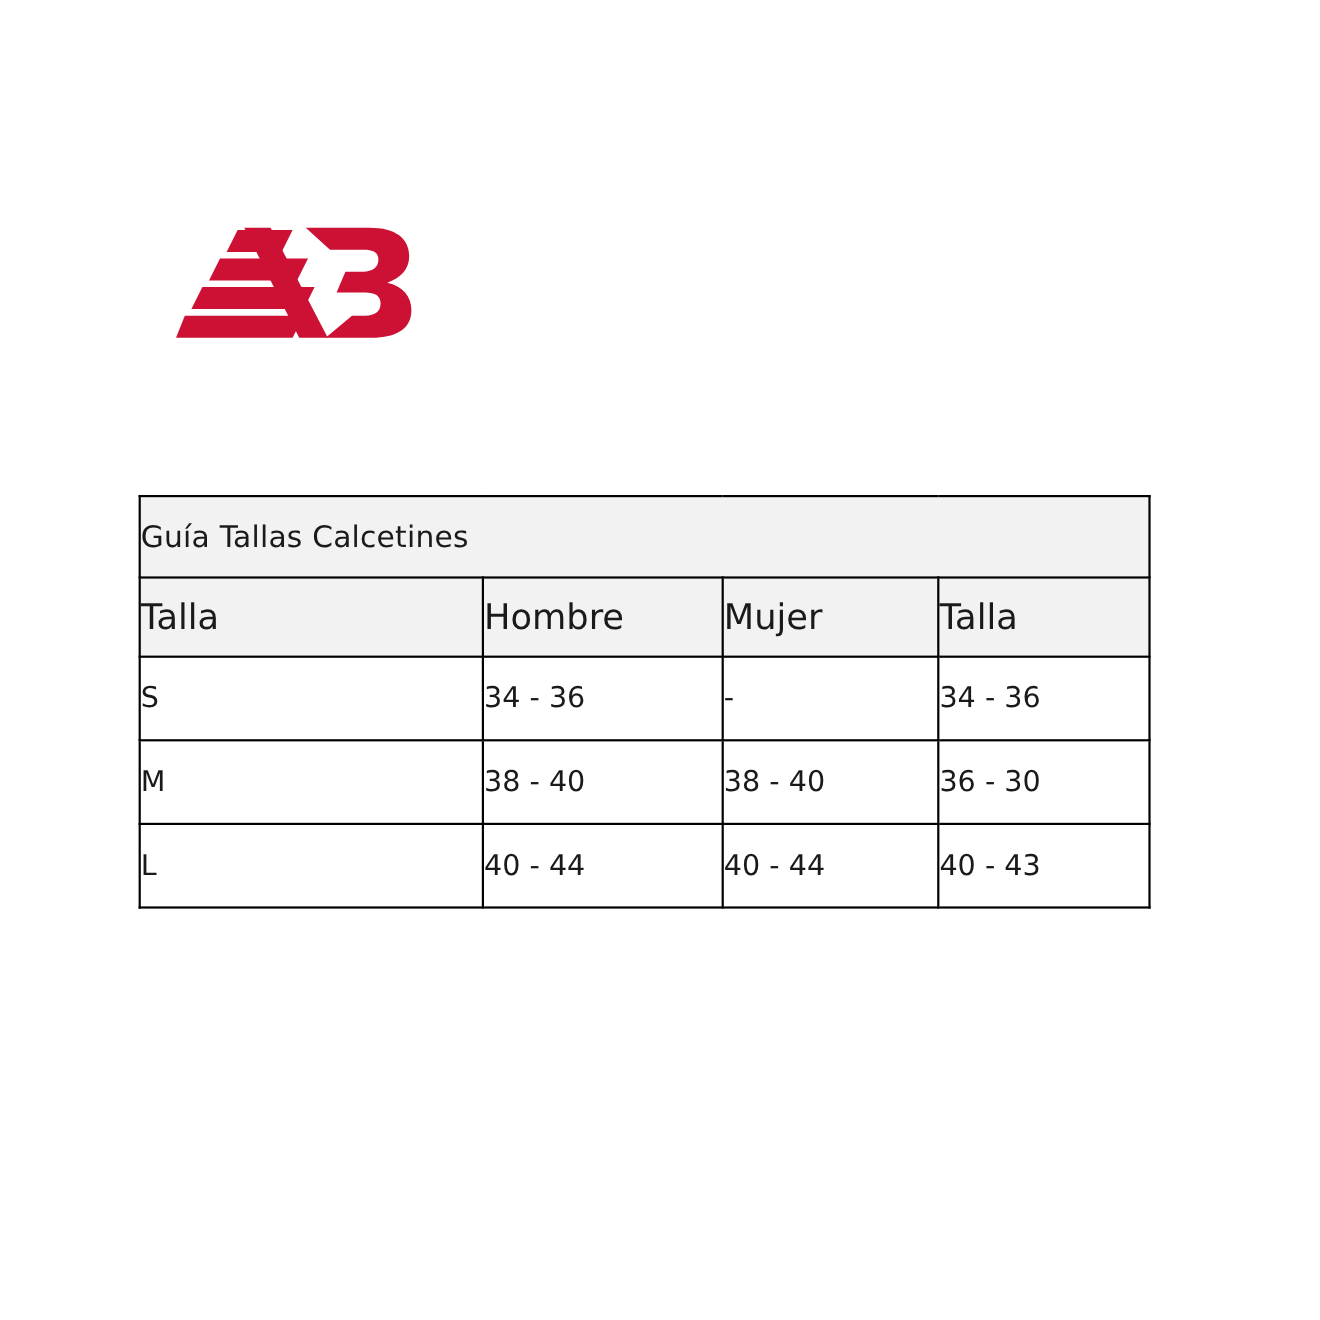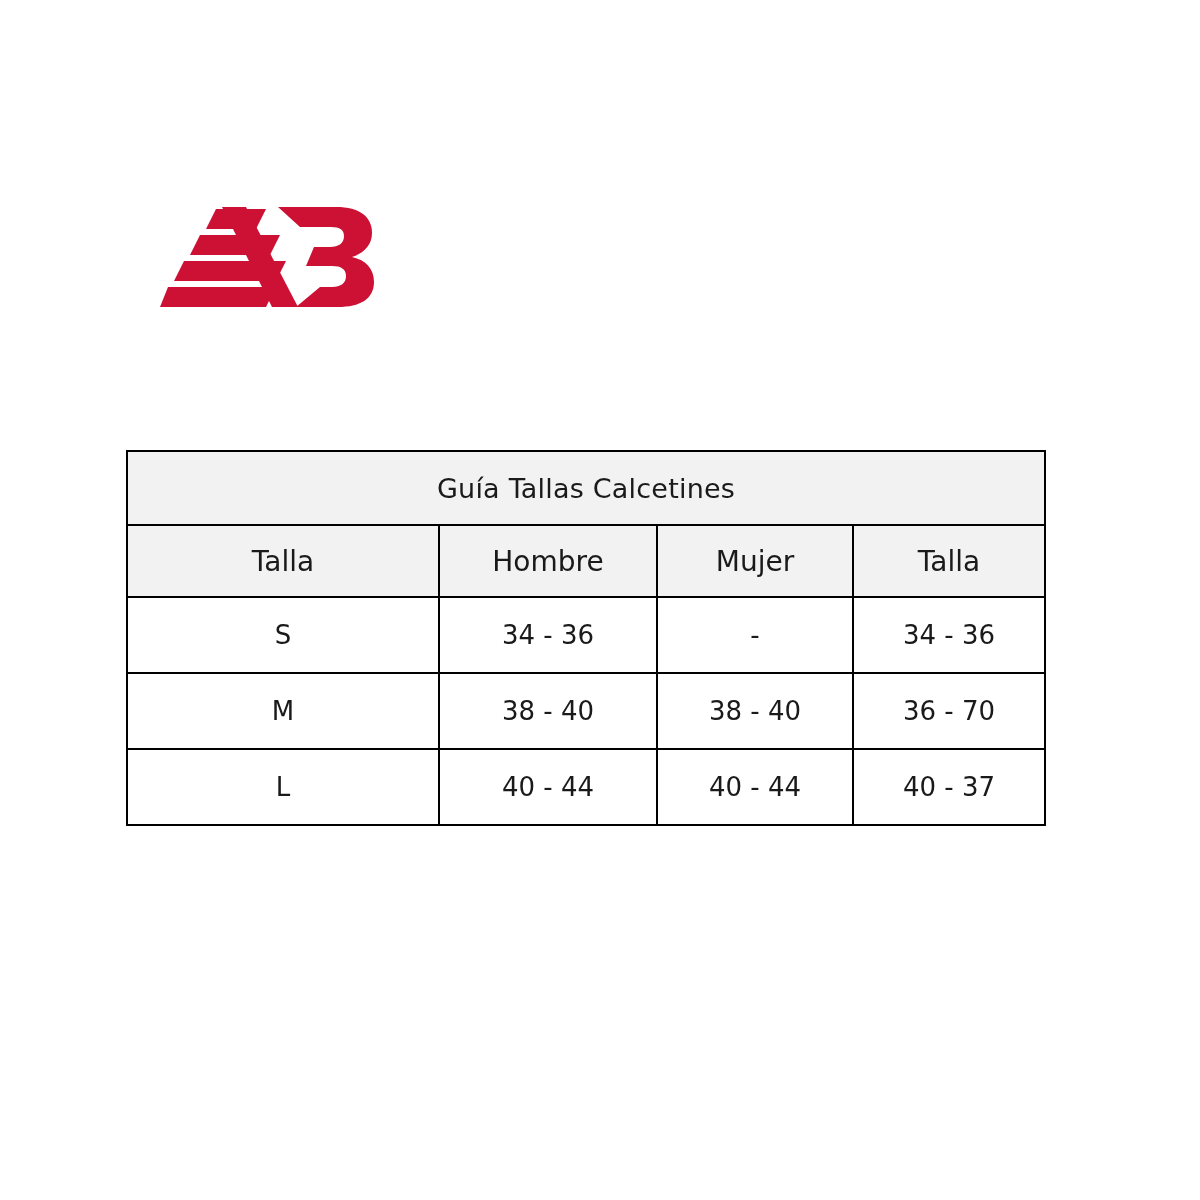--- a/index.html
+++ b/index.html
@@ -41,35 +41,35 @@
     position: absolute;
     left: 126px;
     top: 450px;
     width: 918px;
     border-collapse: collapse;
     table-layout: fixed;
   }
   .size-table td,
   .size-table th {
     border: 2px solid #000000;
-    text-align: center;
+    text-align: left;
     vertical-align: middle;
     font-weight: normal;
     padding: 0;
   }
   .title-row td {
     height: 72px;
     background: #f2f2f2;
     font-size: 27px;
     letter-spacing: 0.2px;
   }
   .header-row td {
     height: 70px;
     background: #f2f2f2;
-    font-size: 28px;
+    font-size: 32px;
   }
   .body-row td {
     height: 74px;
     background: #ffffff;
     font-size: 26px;
   }
   .col-talla   { width: 312px; }
   .col-unisex  { width: 218px; }
   .col-hombre  { width: 196px; }
   .col-mujer   { width: 192px; }
@@ -122,26 +122,26 @@
         <td>S</td>
         <td>34 - 36</td>
         <td class="dash">-</td>
         <td>34 - 36</td>
       </tr>
 
       <tr class="body-row">
         <td>M</td>
         <td>38 - 40</td>
         <td>38 - 40</td>
-        <td>36 - 70</td>
+        <td>36 - 30</td>
       </tr>
 
       <tr class="body-row">
         <td>L</td>
         <td>40 - 44</td>
         <td>40 - 44</td>
-        <td>40 - 37</td>
+        <td>40 - 43</td>
       </tr>
 
     </tbody>
   </table>
 
 </div>
 
 </body></html>

